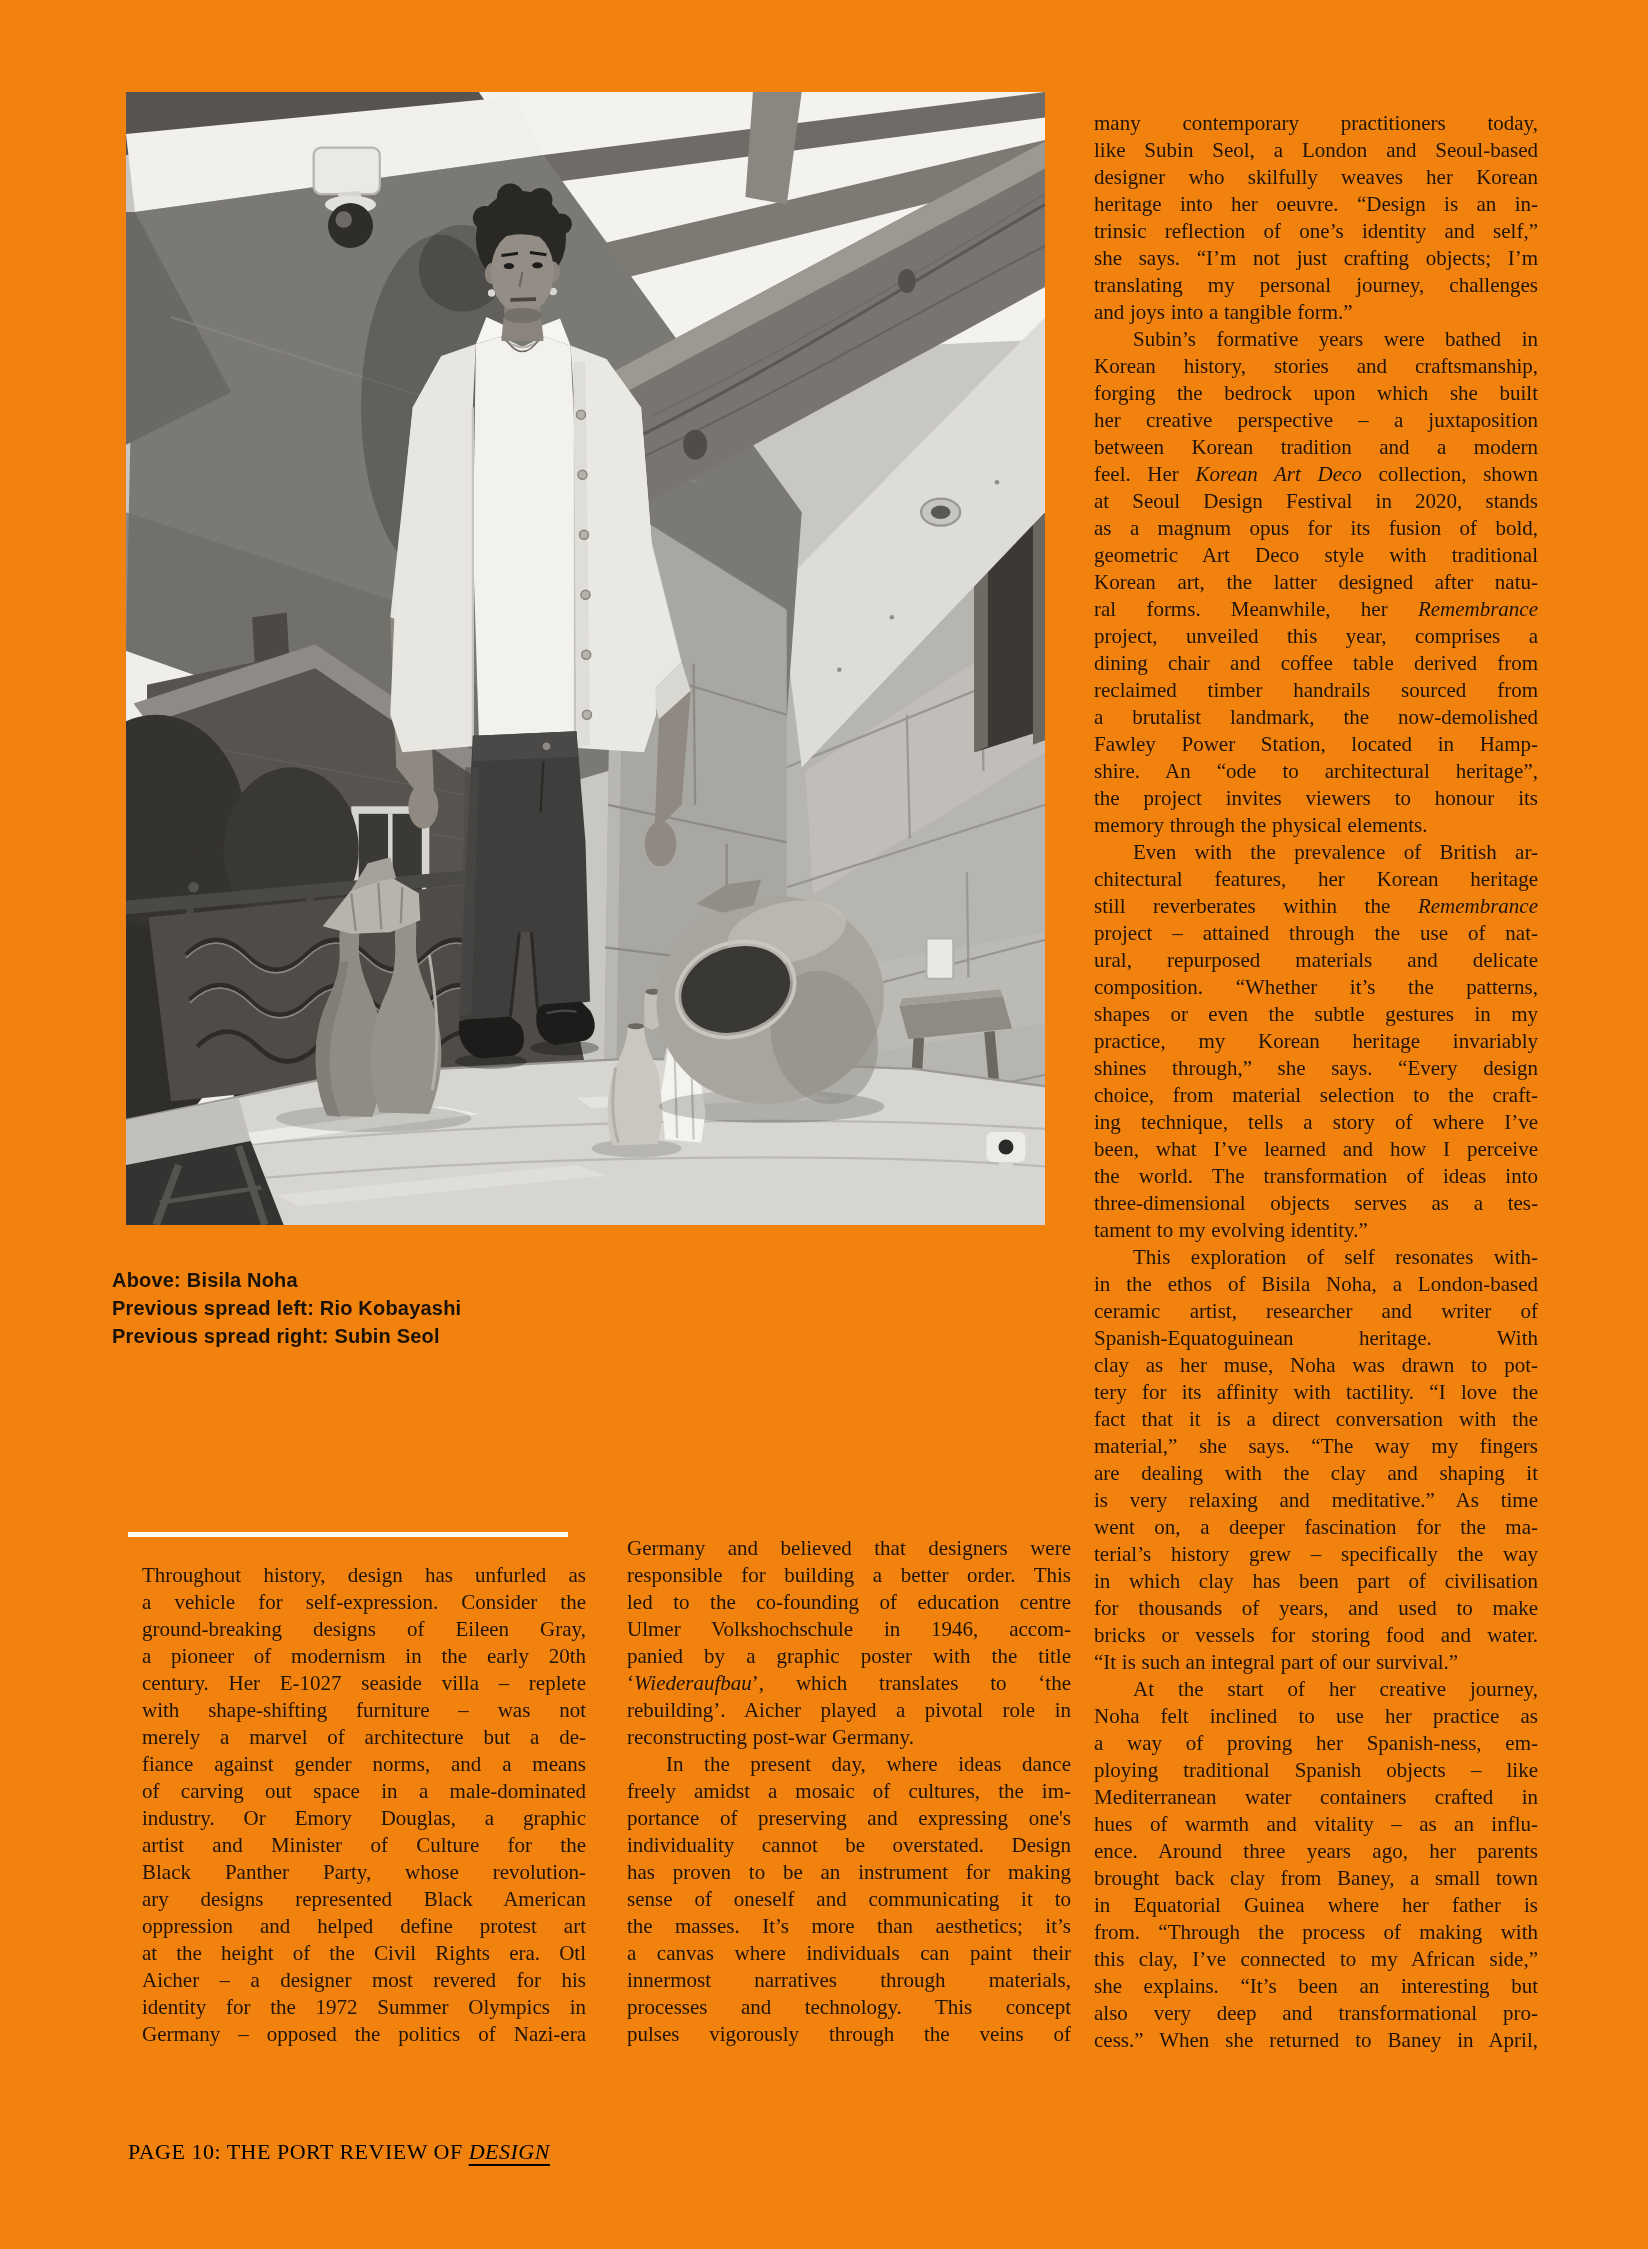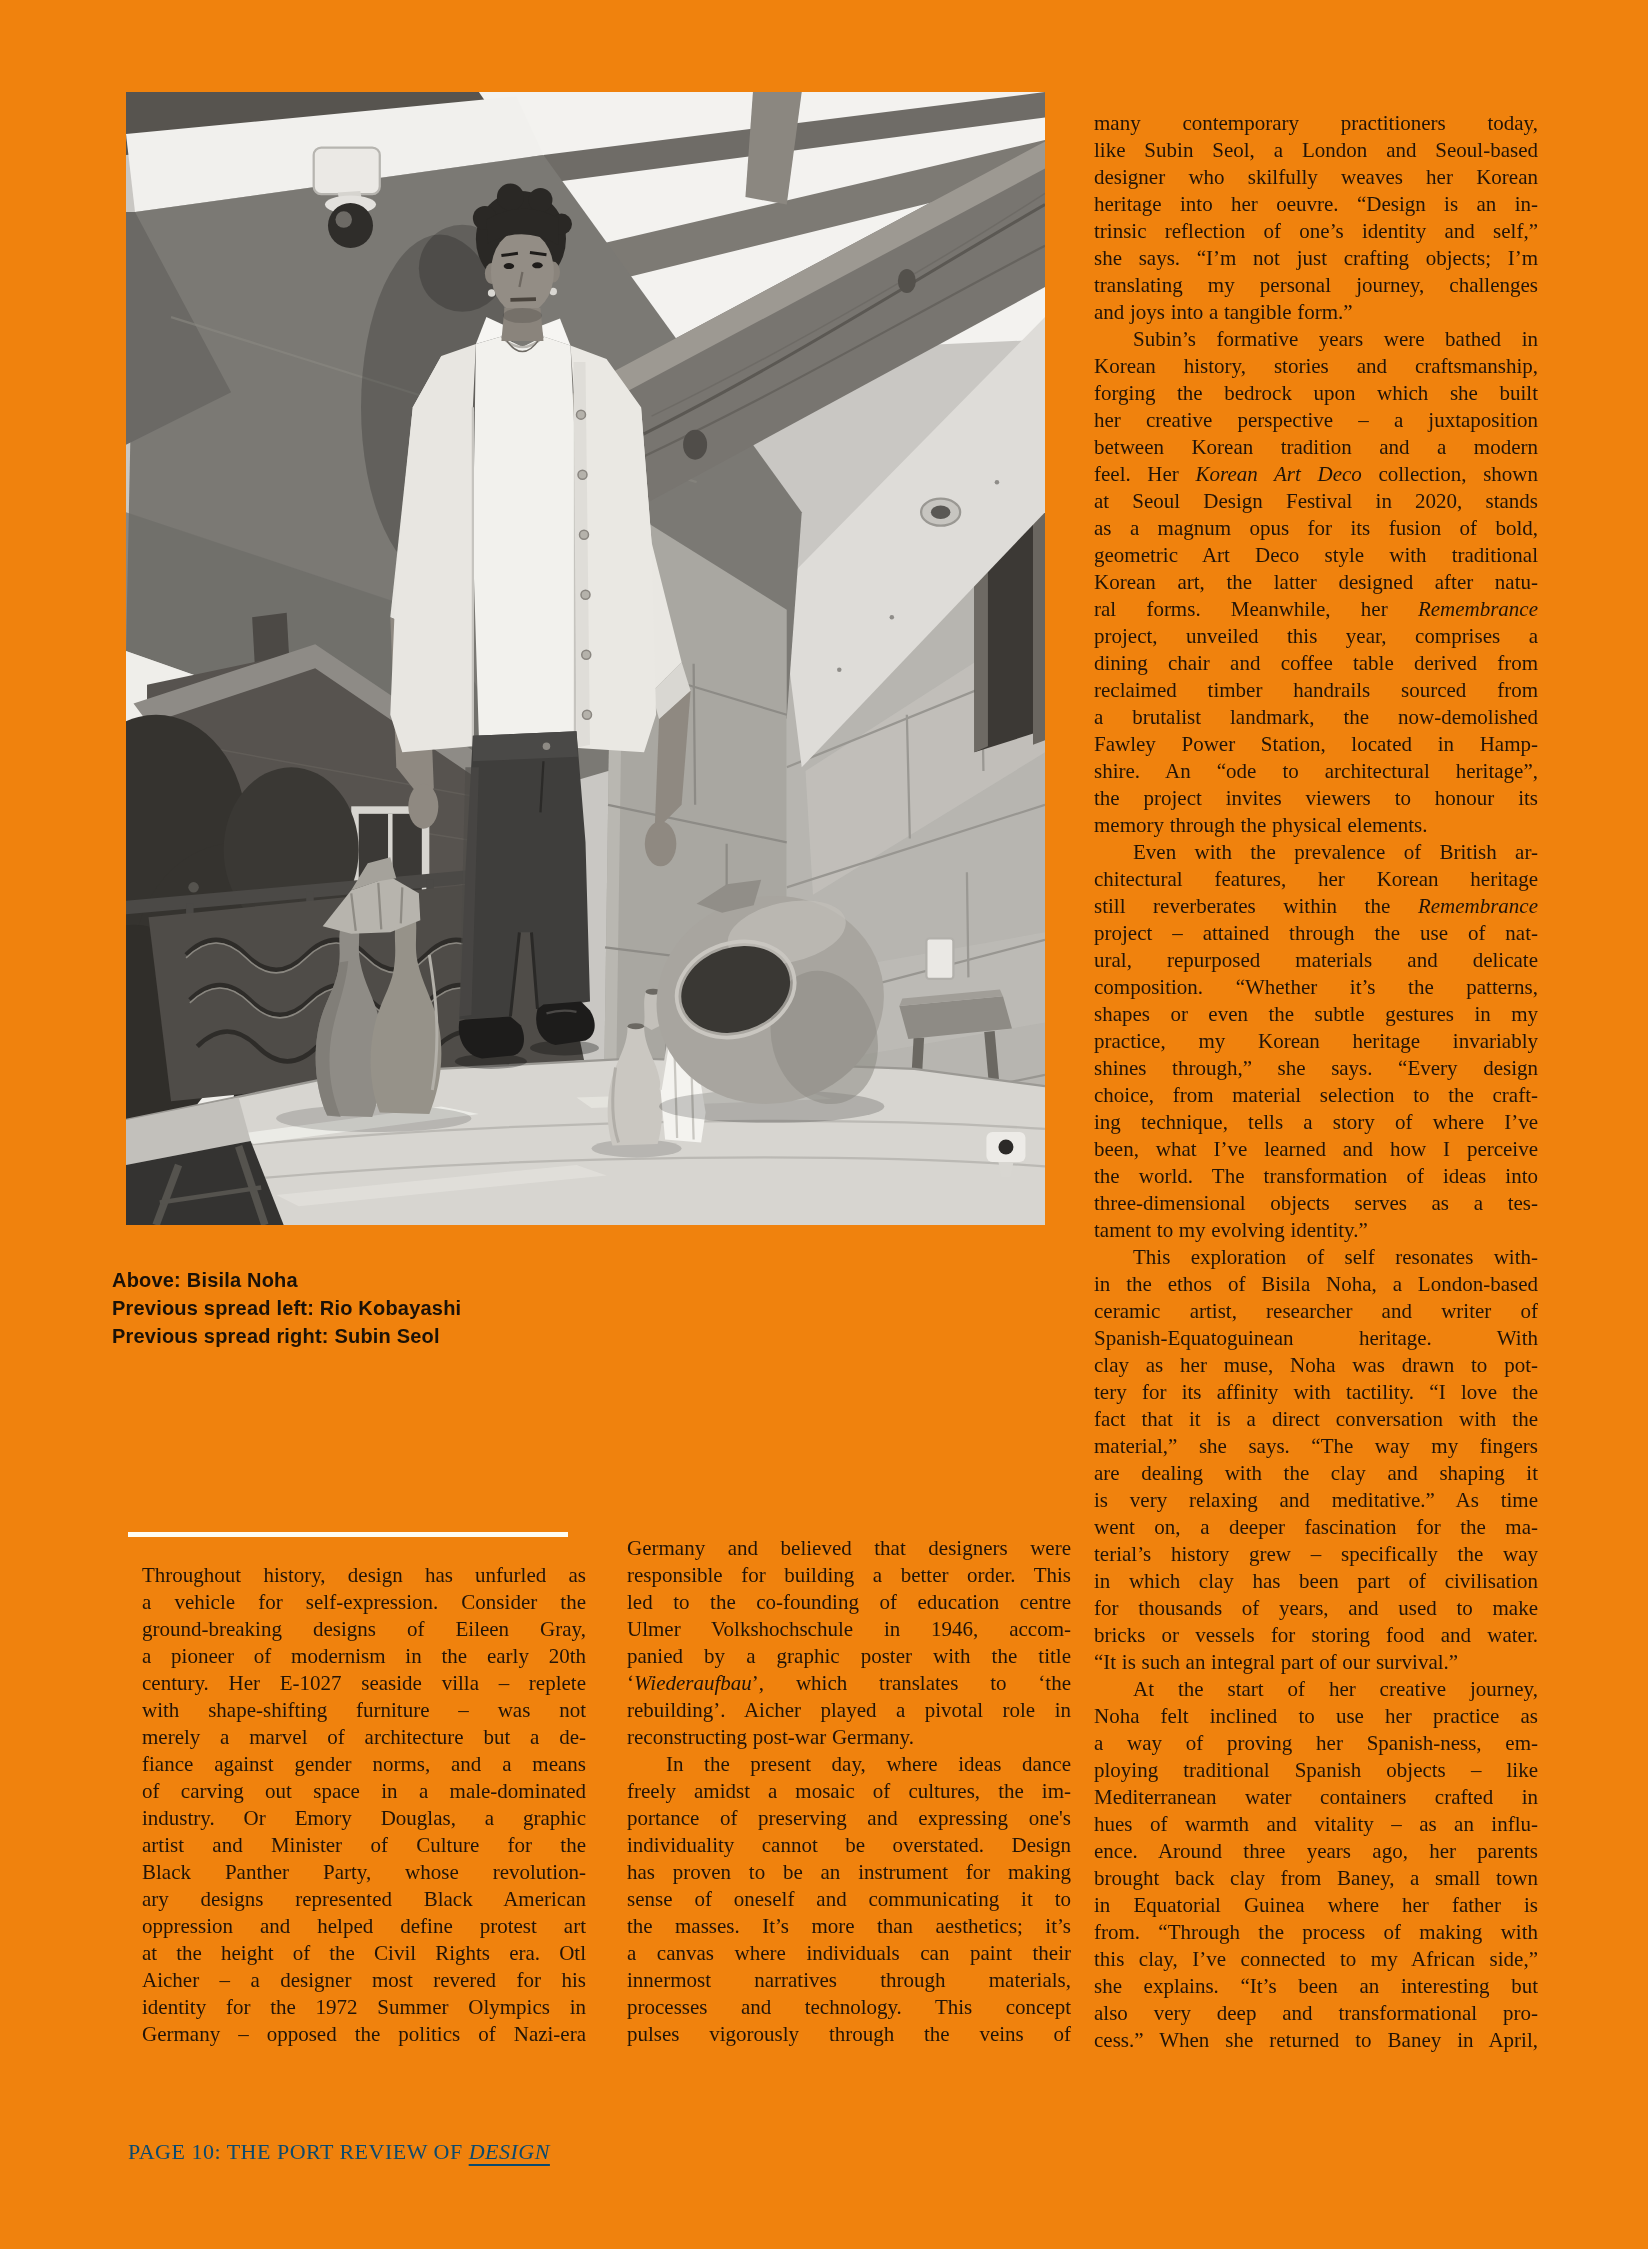--- a/index.html
+++ b/index.html
@@ -20,21 +20,21 @@
   .col{position:absolute;width:444px;font-size:21px;line-height:27px;}
   .col-left{left:142px;top:1562px;}
   .col-middle{left:605px;top:1535px;margin-left:22px;}
   .col-right{left:1082px;top:110px;margin-left:12px;}
   .line{height:27px;line-height:27px;overflow:hidden;text-align:justify;text-align-last:justify;word-spacing:0.4px;}
   .line.pe{text-align-last:left;}
   .line.ind{text-indent:39px;}
   .line em{font-style:italic;}
   .footer{
     position:absolute;left:128px;top:2139px;
-    font-size:22px;letter-spacing:0.5px;color:#0c4a6e;
+    font-size:22px;letter-spacing:0.5px;color:#000000;
   }
   .footer .title{font-style:italic;text-decoration:underline;text-decoration-thickness:2.3px;text-underline-offset:5.3px;}
 </style>
 </head>
 <body>
 
 <figure class="photo" aria-label="Black and white photograph of ceramic artist Bisila Noha standing on a large wooden work table among ceramic vessels, beneath exposed timber roof beams and a skylight, with a concrete block wall at right and rooftops, a tree and a railing visible behind her">
 <svg viewBox="0 0 1224 1510" preserveAspectRatio="none" aria-hidden="true">
 
   <rect x="0" y="0" width="1224" height="1510" fill="#c9c7c3"></rect>

